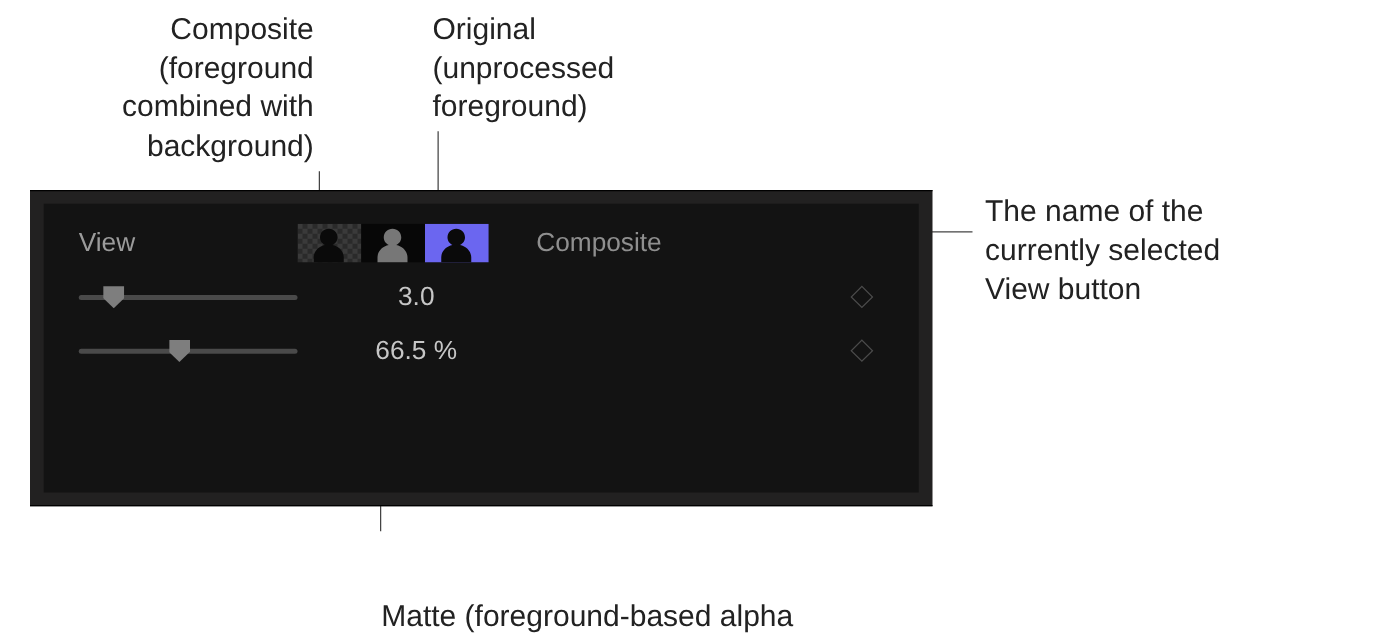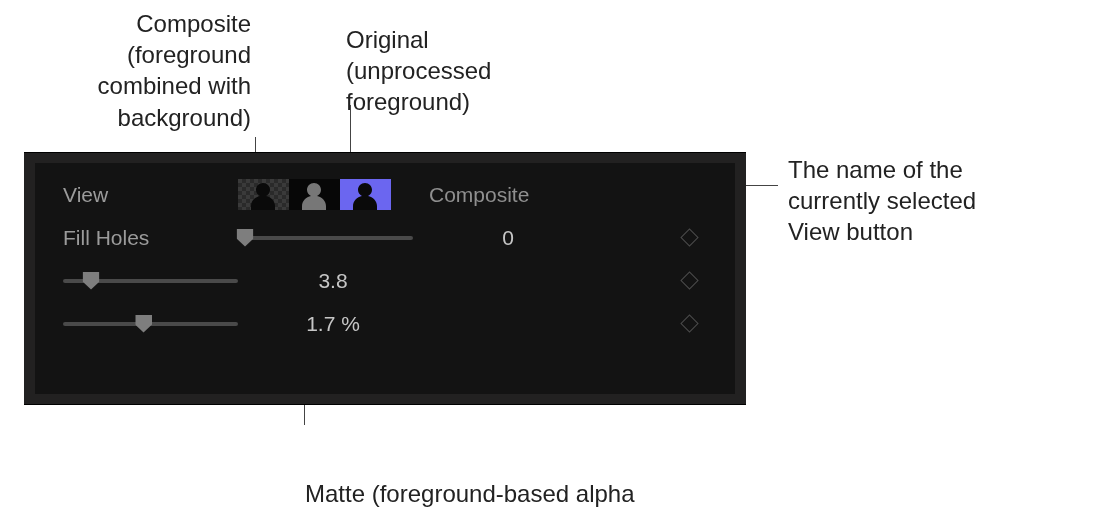--- a/index.html
+++ b/index.html
@@ -121,21 +121,21 @@
     margin: 0 auto;
   }
 </style>
 </head>
 <body>
 
 <div class="callout right-align" style="left:56px; top:8px; width:195px;">Composite
 (foreground
 combined with
 background)</div>
-<div class="callout" style="left:346px; top:24px;">Original
+<div class="callout" style="left:346px; top:8px;">Original
 (unprocessed
 foreground)</div>
 <div class="callout" style="left:788px; top:154px;">The name of the
 currently selected
 View button</div>
 <div class="callout" style="left:305px; top:430px;margin-top:48px;">Matte (foreground-based alpha
 signal created by the Keyer)</div>
 
 <div class="callout-line" style="left:255px; top:137px; width:1px; height:35px;"></div>
 <div class="callout-line" style="left:304px; top:190px; width:1px; height:235px;"></div>
@@ -171,46 +171,36 @@
         <div class="view-btn">
           <svg width="51" height="31">
             <rect width="51" height="31" fill="#6b66f0"></rect>
             <path d="M25 4 c-4 0 -7 3 -7 7 c0 3 2 5 4 6 c-5 1 -9 5 -9 10 l0 4 l24 0 l0 -4 c0 -5 -4 -9 -9 -10 c2 -1 4 -3 4 -6 c0 -4 -3 -7 -7 -7 z" fill="#0a0a0a"></path>
           </svg>
         </div>
       </div>
       <div class="view-name">Composite</div>
     </div>
 
-    <div class="row">
-      <div class="label">Fill Holes</div>
-      <div class="slider-track">
-        <div class="slider-thumb" style="left:4%"></div>
-      </div>
-      <div class="value-col">0</div>
-      <div class="kf-col">
-          <div class="diamond"></div>
-        </div>
-    </div>
 
     <div class="row">
       <div class="slider-track">
         <div class="slider-thumb" style="left:16%"></div>
       </div>
-      <div class="value-col">3.8</div>
+      <div class="value-col">3.0</div>
       <div class="kf-col">
           <div class="diamond"></div>
         </div>
     </div>
 
     <div class="row">
       <div class="slider-track">
         <div class="slider-thumb" style="left:46%"></div>
       </div>
-      <div class="value-col">1.7 %</div>
+      <div class="value-col">66.5 %</div>
       <div class="kf-col">
           <div class="diamond"></div>
         </div>
     </div>
 
 
   </div>
 </div>
 
 </body></html>

